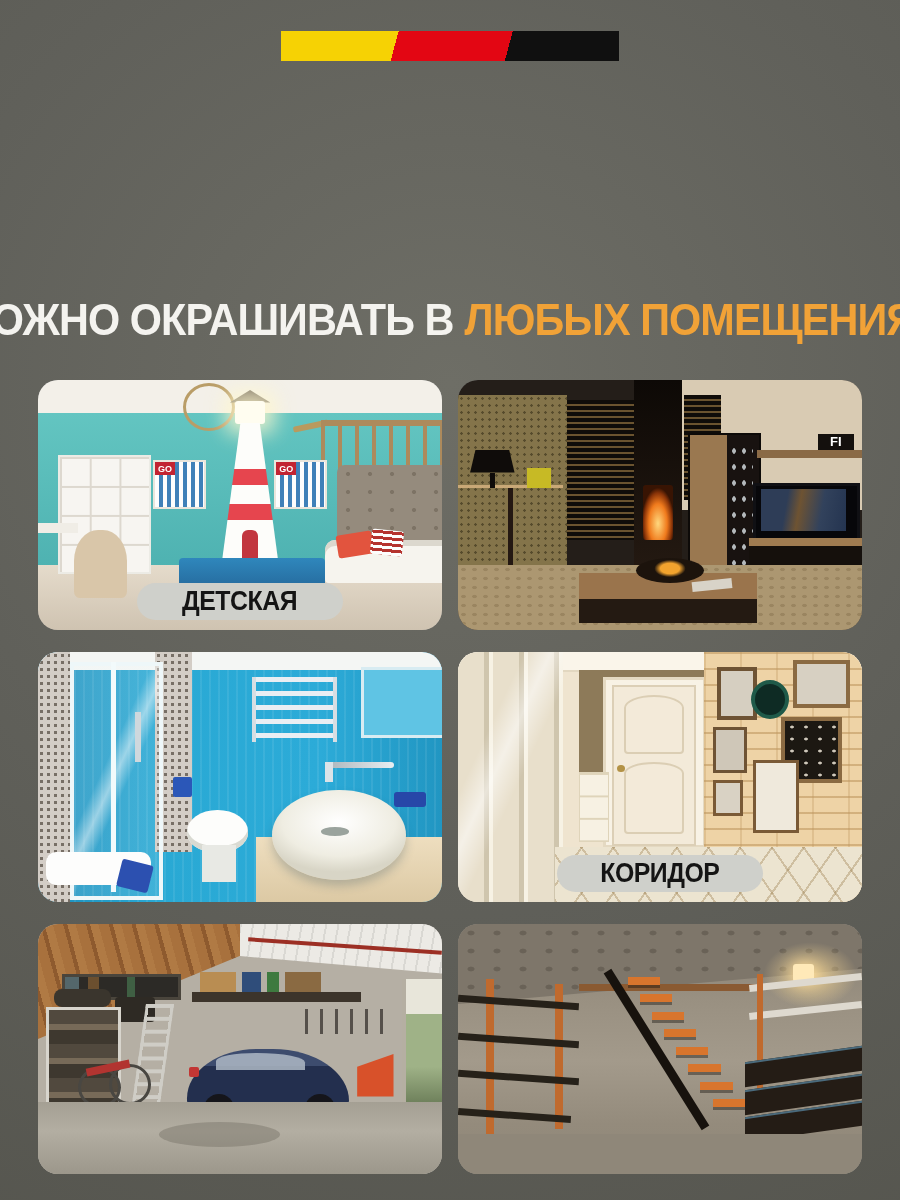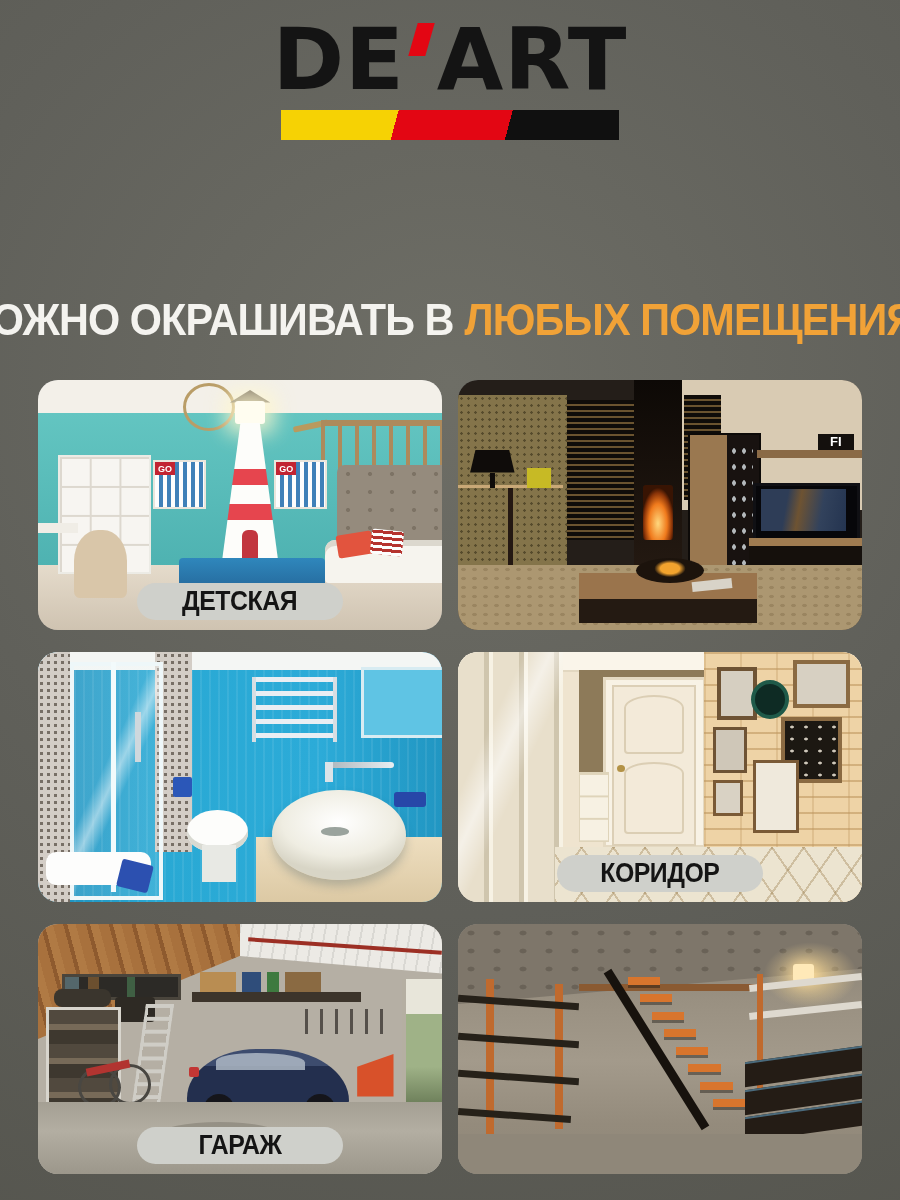--- a/index.html
+++ b/index.html
@@ -242,25 +242,20 @@
   .p-dr2{left:71%;top:63%;width:29%;height:9%;background:#241c15;transform:skewY(-8deg);border-top:2px solid #4a6a7c;}
   .p-dr3{left:71%;top:74%;width:29%;height:9%;background:#241c15;transform:skewY(-8deg);border-top:2px solid #4a6a7c;}
   .p-floor{left:0;top:84%;width:100%;height:16%;background:#8f8779;}
 </style>
 </head>
 <body>
 
 <div class="canvas">
 
   <header class="logo">
-    <div class="logo-text">
-      <span>DE</span>
-      <span class="apostrophe"></span>
-      <span>ART</span>
-    </div>
     <div class="logo-stripe"></div>
   </header>
 
 
   <section class="subheadline">
     <span class="sub-white">МОЖНО ОКРАШИВАТЬ В</span>
     <span class="sub-orange">ЛЮБЫХ ПОМЕЩЕНИЯХ</span>
   </section>
 
   <section class="grid">
@@ -400,23 +395,20 @@
         <div class="g-wheel1"></div>
         <div class="g-hub1"></div>
         <div class="g-wheel2"></div>
         <div class="g-hub2"></div>
         <div class="g-tail"></div>
         <div class="g-red-tool"></div>
         <div class="g-side-door"></div>
         <div class="g-floor"></div>
         <div class="g-stain"></div>
       </div>
-      <figcaption class="badge">
-        <span class="badge-text">ГАРАЖ</span>
-      </figcaption>
     </figure>
 
     <figure class="card">
       <div class="ph">
         <div class="p-wall"></div>
         <div class="p-ceiling"></div>
         <div class="p-beam"></div>
         <div class="p-glow"></div>
         <div class="p-lamp"></div>
         <div class="p-post1"></div>

